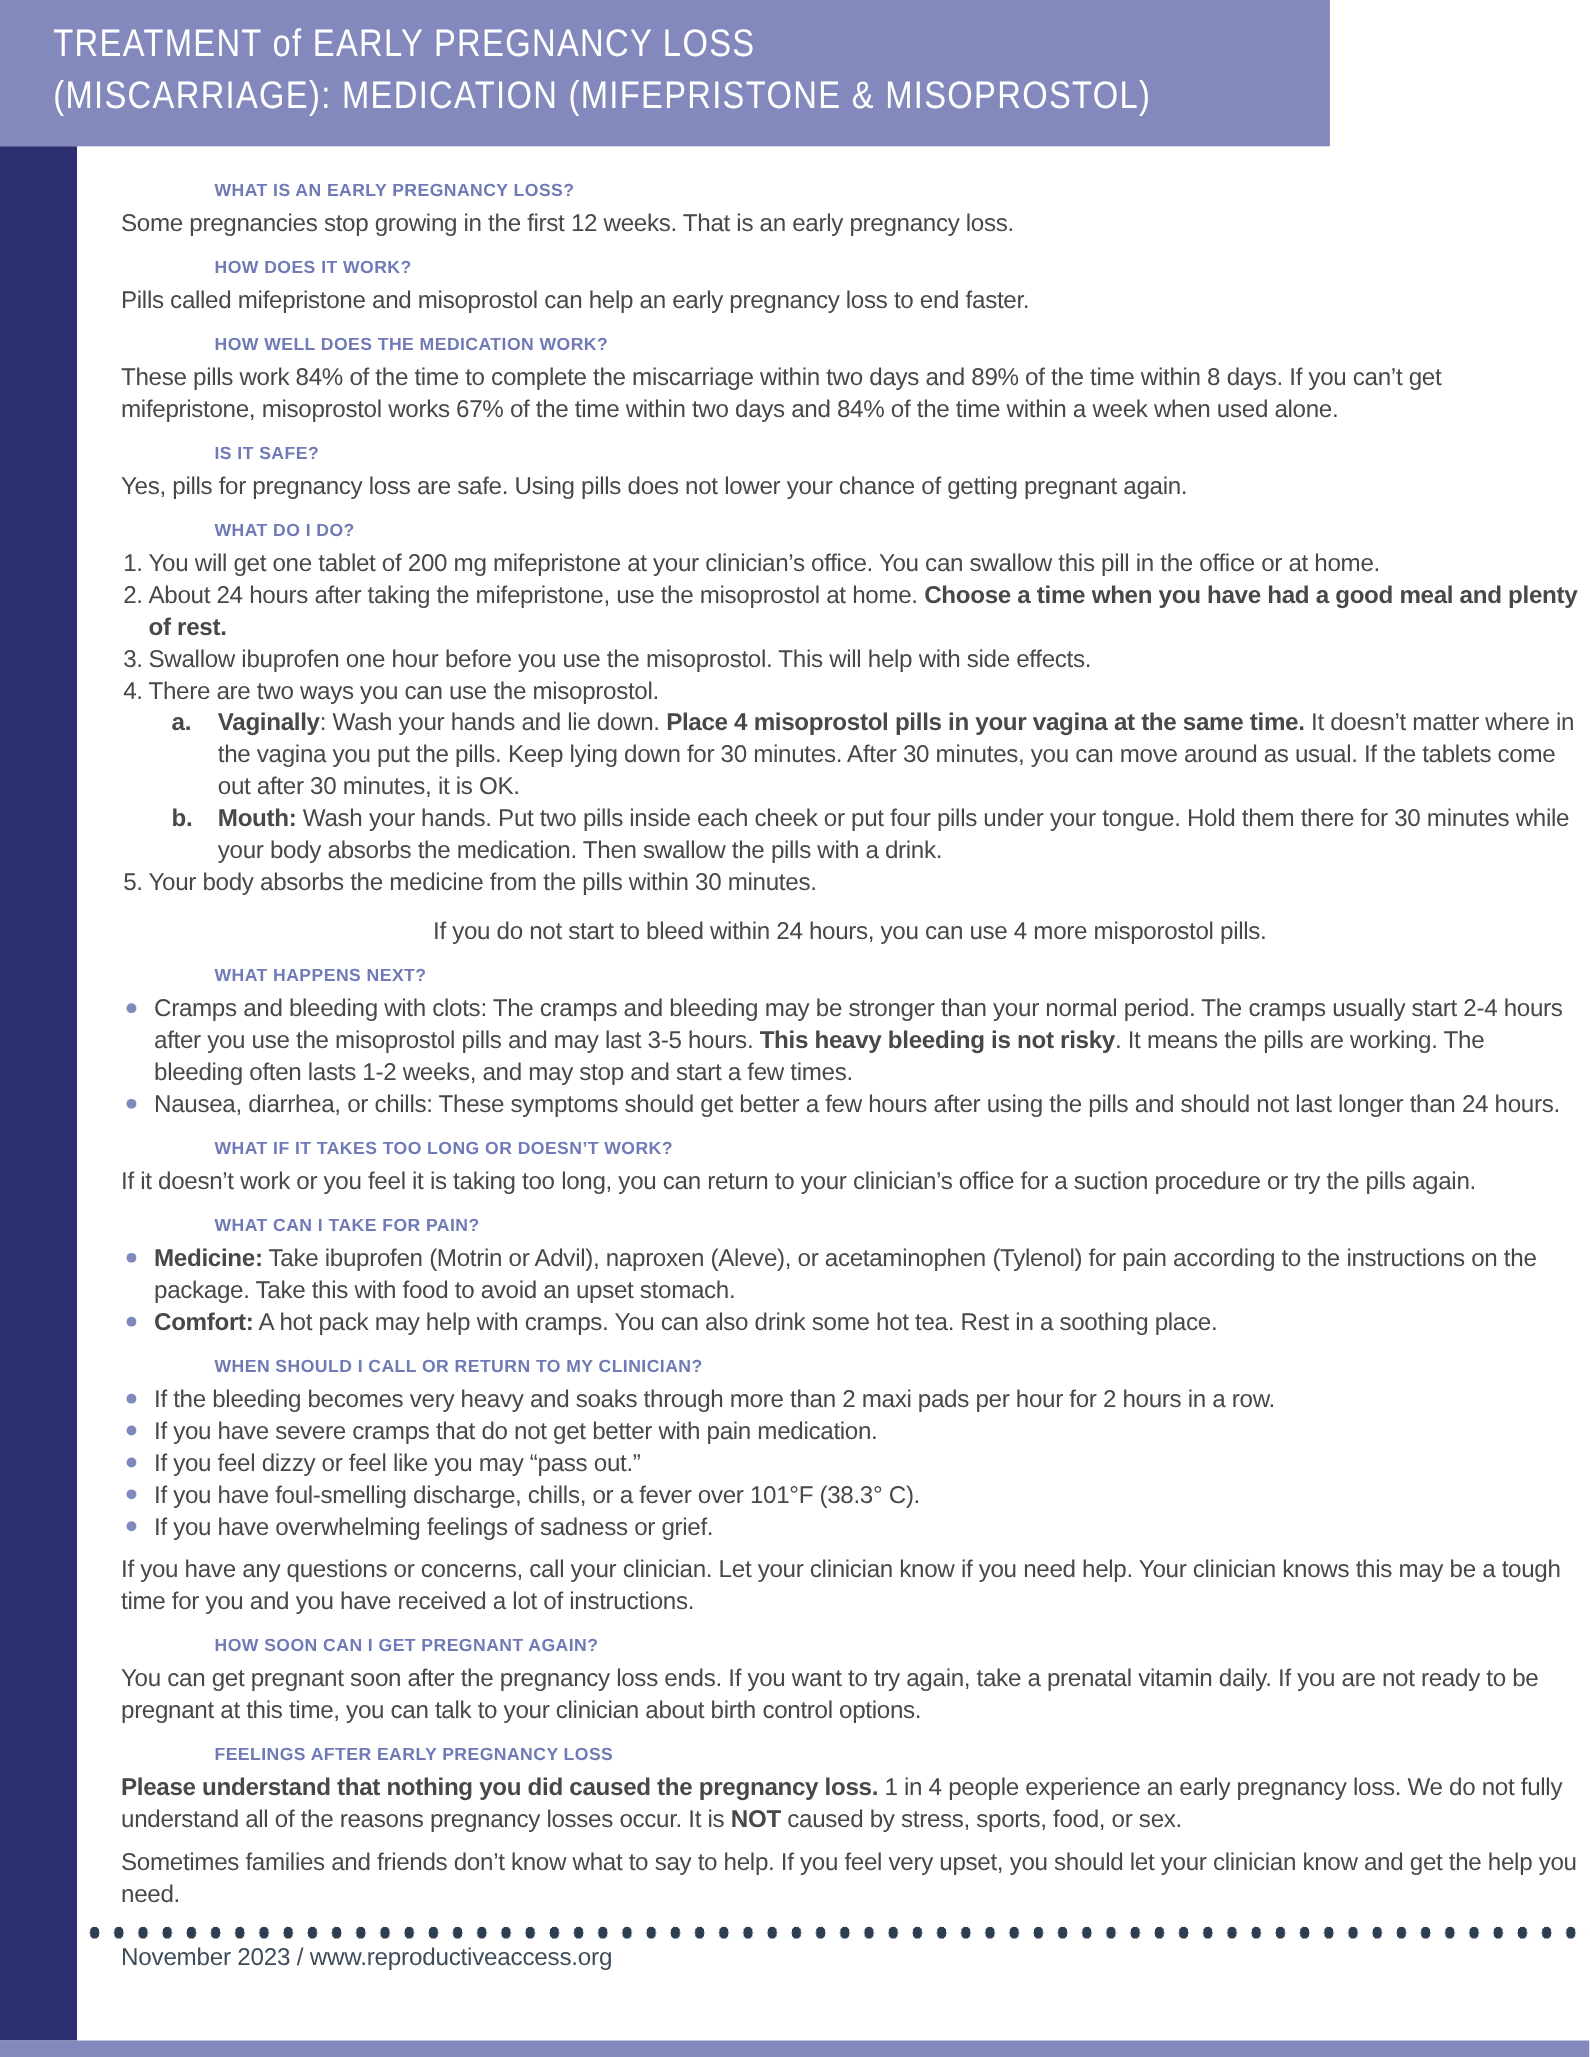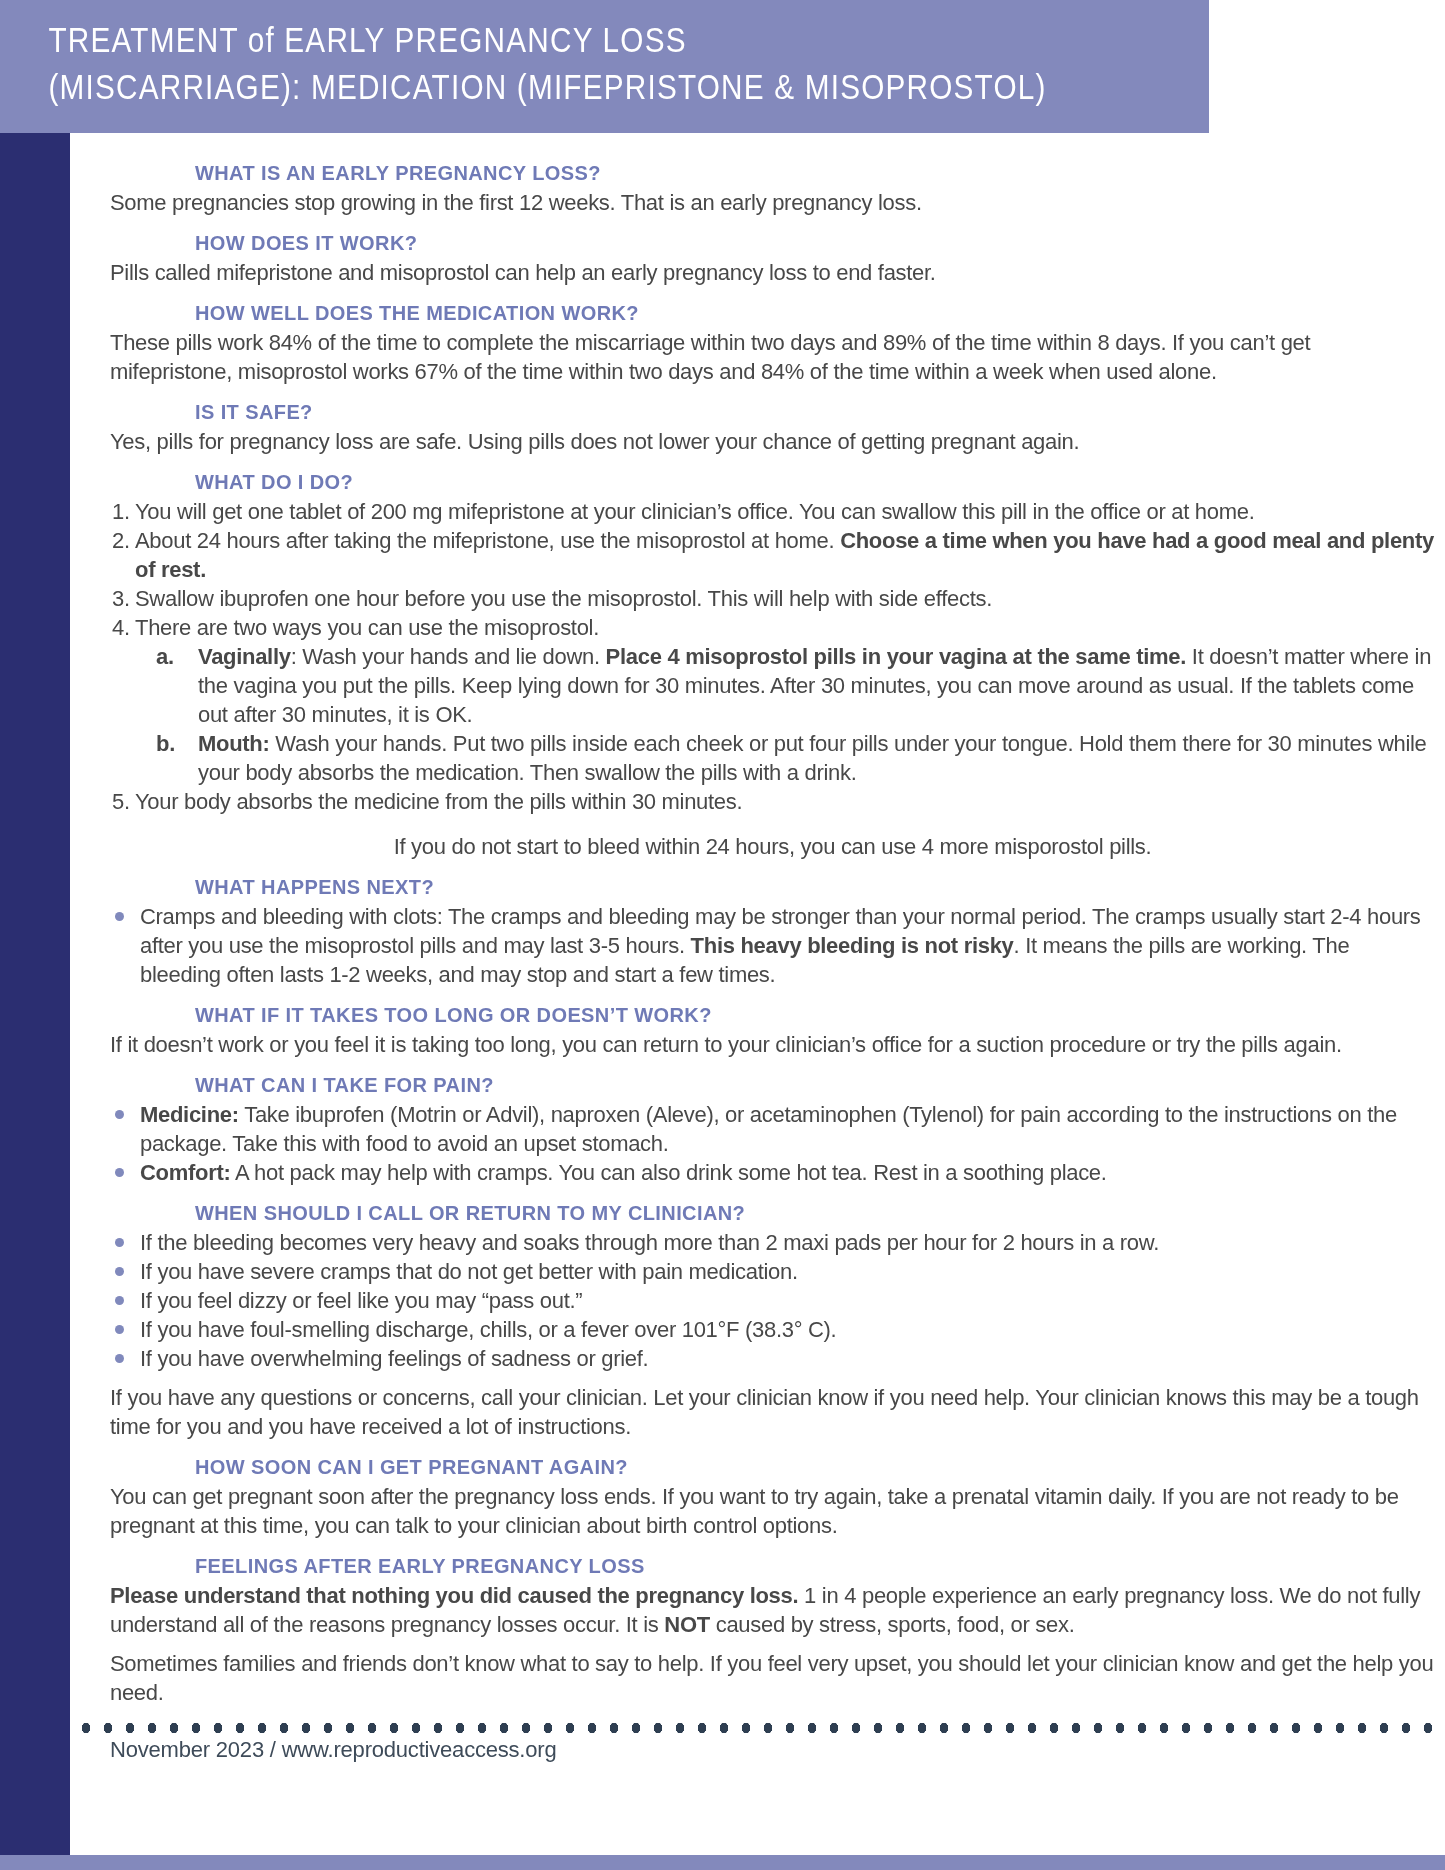--- a/index.html
+++ b/index.html
@@ -17,21 +17,21 @@
   .title-line{font-size:35px;line-height:47px;font-weight:400;}
   
   .sidebar{position:absolute;left:0;top:133px;width:70px;height:1722px;background:#2b2e71;}
   .bottombar{position:absolute;left:0;top:1855px;width:1445px;height:15px;background:#8389bc;}
   
   .main{
     position:absolute;left:110px;top:133px;width:1325px;padding-top:26px;
     color:#484848;font-size:22px;line-height:29px;letter-spacing:-0.3px;
   }
   h2.sec{
-    color:#6f7ab6;font-size:20px;line-height:29px;font-weight:bold;
+    color:#6f7ab6;font-size:16px;line-height:29px;font-weight:bold;
     letter-spacing:0.4px;margin:12px 0 0 85px;
   }
   .main section:first-of-type h2.sec{margin-top:0;}
   .main p{margin:0;}
   b{font-weight:bold;}
   
   .num-row{display:flex;margin-left:2px;}
   .num{flex:none;width:23px;}
   .num-text{flex:1;}
   
@@ -119,20 +119,24 @@
     </div>
     <p class="after-p">If you do not start to bleed within 24 hours, you can use 4 more misporostol pills.</p>
   </section>
 
   <section>
     <h2 class="sec">WHAT HAPPENS NEXT?</h2>
     <div class="bullet-row">
       <span class="bdot"></span>
       <div class="bullet-text"><span>Cramps and bleeding with clots: The cramps and bleeding may be stronger than your normal period. The cramps usually start 2-4 hours after you use the misoprostol pills and may last 3-5 hours. </span><b>This heavy bleeding is not risky</b><span>. It means the pills are working. The bleeding often lasts 1-2 weeks, and may stop and start a few times.</span></div>
     </div>
+    <div class="bullet-row">
+      <span class="bdot"></span>
+      <div class="bullet-text">Nausea, diarrhea, or chills: These symptoms should get better a few hours after using the pills and should not last longer than 24 hours.</div>
+    </div>
   </section>
 
   <section>
     <h2 class="sec">WHAT IF IT TAKES TOO LONG OR DOESN’T WORK?</h2>
     <p>If it doesn’t work or you feel it is taking too long, you can return to your clinician’s office for a suction procedure or try the pills again.</p>
   </section>
 
   <section>
     <h2 class="sec">WHAT CAN I TAKE FOR PAIN?</h2>
     <div class="bullet-row">

